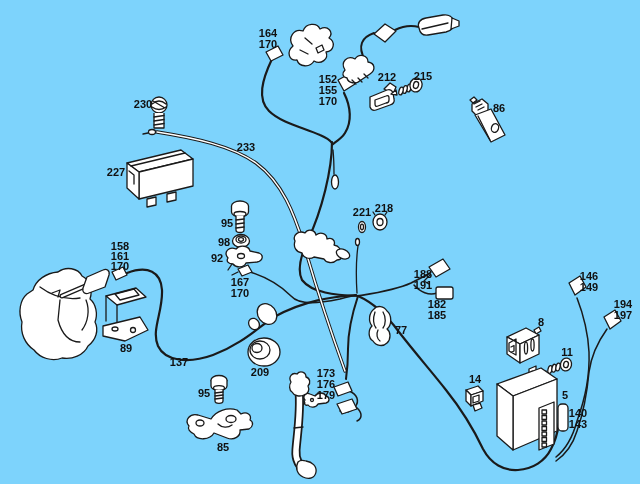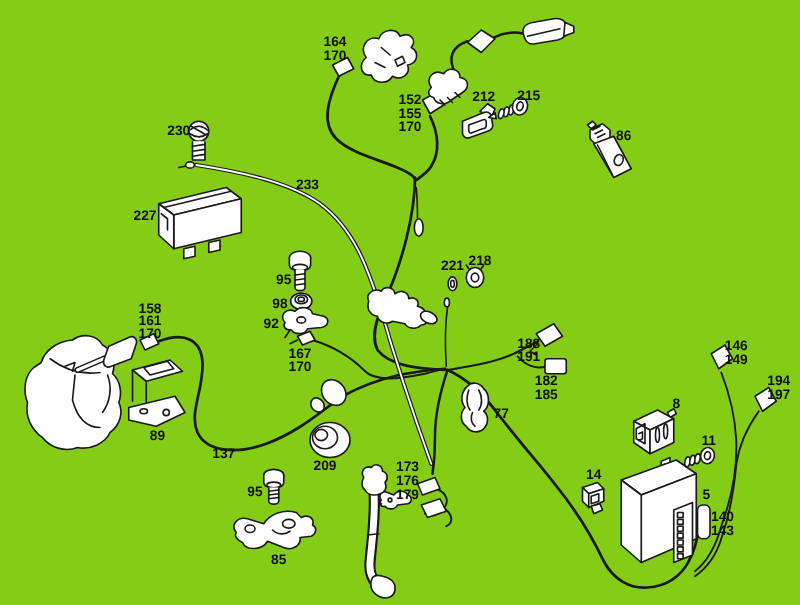--- a/index.html
+++ b/index.html
@@ -1,16 +1,16 @@
 <!DOCTYPE html>
 <html><head>
 <meta charset="utf-8">
 <style>
   html,body{margin:0;padding:0;background:#fff;}
-  .stage{position:relative;width:640px;height:484px;background:#84cc16;overflow:hidden;}
+  .stage{position:relative;width:640px;height:484px;background:#7dd3fc;overflow:hidden;}
   svg{display:block;}
   svg text{font:bold 11px "Liberation Sans", sans-serif;fill:#111;text-anchor:middle;}
   .ln{fill:none;stroke:#1a1a1a;stroke-width:1.3;stroke-linecap:round;stroke-linejoin:round;}
   .pt{fill:#ffffff;stroke:#1a1a1a;stroke-width:1.3;stroke-linejoin:round;}
   .cb{fill:none;stroke:#1a1a1a;stroke-width:2.2;stroke-linecap:round;}
   .w15{stroke-width:1.5;} .w18{stroke-width:1.8;} .w20{stroke-width:2;}
   .dblo{fill:none;stroke:#1a1a1a;stroke-width:3.4;stroke-linecap:round;}
   .dbli{fill:none;stroke:#ffffff;stroke-width:1.5;stroke-linecap:round;}
   .tubo{fill:none;stroke:#1a1a1a;stroke-width:9;stroke-linecap:round;}
   .tubi{fill:none;stroke:#ffffff;stroke-width:5.5;stroke-linecap:round;}

